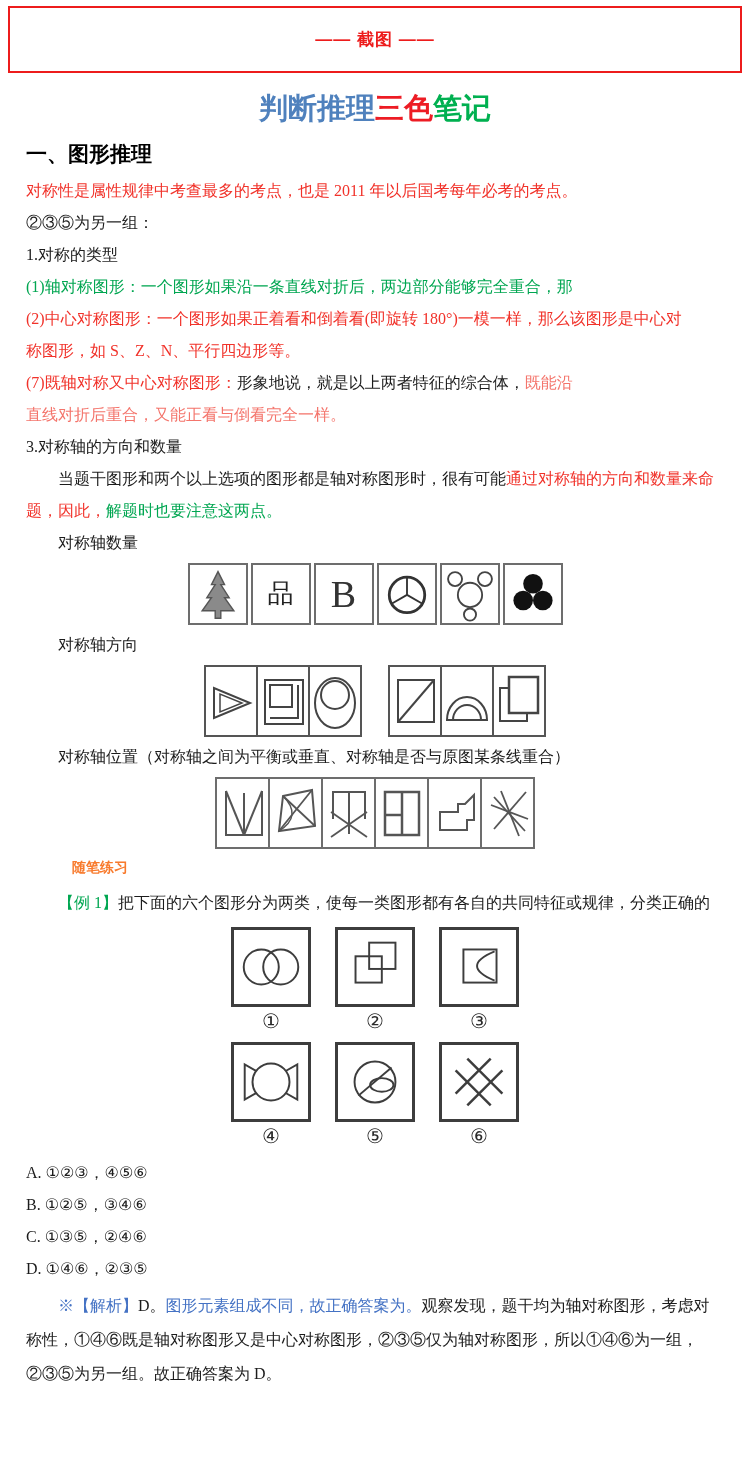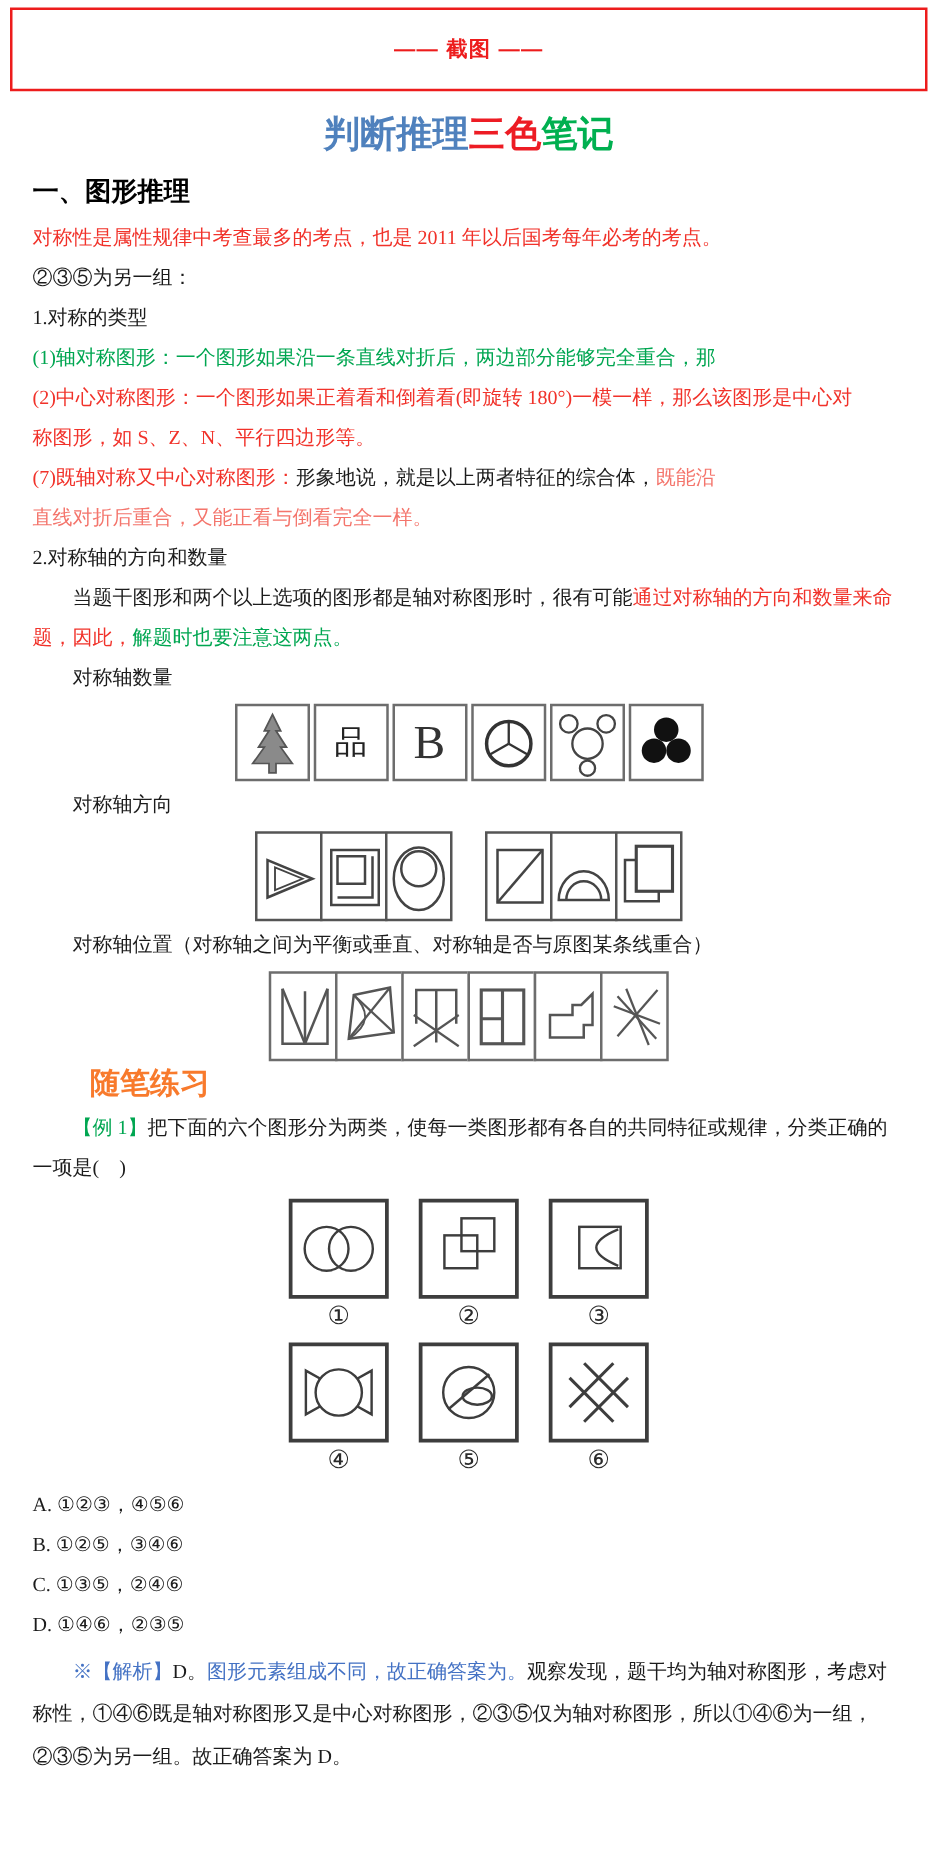--- a/index.html
+++ b/index.html
@@ -31,21 +31,21 @@
       display:flex;align-items:center;justify-content:center;}
   .glyph-pin{font-size:26px;color:#222;line-height:1;}
   .glyph-b{font-size:38px;color:#333;font-weight:400;line-height:1;font-family:"Liberation Serif",serif;}
   .row2{display:flex;justify-content:center;gap:26px;margin:4px 0;}
   .grp{display:flex;}
   .c2{width:54px;height:72px;border:2px solid #555;background:#fff;}
   .grp .c2 + .c2{margin-left:-2px;}
   .row3{display:flex;justify-content:center;margin:4px 0;}
   .c3{width:55px;height:72px;border:2px solid var(--box);background:#fff;}
   .row3 .c3 + .c3{margin-left:-2px;}
-  .practice{margin:0 0 0 46px;font-size:24px;font-weight:bold;color:var(--orange);line-height:28px;
+  .practice{margin:0 0 0 46px;font-size:14px;font-weight:bold;color:var(--orange);line-height:28px;
        font-family:"Liberation Sans","DejaVu Sans",sans-serif;}
   .figrow{display:flex;justify-content:center;gap:24px;margin-top:8px;}
   .figbox{width:80px;height:80px;border:3px solid var(--figborder);background:#fff;}
   .numrow{display:flex;justify-content:center;gap:24px;line-height:26px;margin:1px 0 4px;}
   .numrow span{width:80px;text-align:center;font-size:20px;color:#2b2b2b;}
   .options{margin:8px 0 0 26px;font-size:16px;line-height:32px;}
   .analysis{margin:4px 26px 0;font-size:16px;line-height:34px;}
   svg{display:block;}
 </style>
 </head>
@@ -64,21 +64,21 @@
 
   <div class="content">
     <div class="line red">对称性是属性规律中考查最多的考点，也是 2011 年以后国考每年必考的考点。</div>
     <div class="line">②③⑤为另一组：</div>
     <div class="line">1.对称的类型</div>
     <div class="line green">(1)轴对称图形：一个图形如果沿一条直线对折后，两边部分能够完全重合，那</div>
     <div class="line red">(2)中心对称图形：一个图形如果正着看和倒着看(即旋转 180°)一模一样，那么该图形是中心对</div>
     <div class="line red">称图形，如 S、Z、N、平行四边形等。</div>
     <div class="line"><span class="red">(7)既轴对称又中心对称图形：</span><span>形象地说，就是以上两者特征的综合体，</span><span class="pink">既能沿</span></div>
     <div class="line pink">直线对折后重合，又能正看与倒看完全一样。</div>
-    <div class="line">2.对称轴的方向和数量</div>
+    <div class="line">3.对称轴的方向和数量</div>
     <div class="line ind"><span>当题干图形和两个以上选项的图形都是轴对称图形时，很有可能</span><span class="red">通过对称轴的方向和数量来命</span></div>
     <div class="line"><span class="red">题，因此，</span><span class="green">解题时也要注意这两点。</span></div>
 
     <div class="line ind">对称轴数量</div>
 
     <div class="row1">
       <div class="c1">
         <svg width="56" height="56" viewBox="0 0 60 60">
           <polygon points="30,6 37,20 33,20 42,34 37,34 47,48 33,48 33,56 27,56 27,48 13,48 23,34 18,34 27,20 23,20" fill="#8a8a8a" stroke="#555" stroke-width="1.5"></polygon>
         </svg>
@@ -205,21 +205,20 @@
           <line x1="9" y1="26" x2="46" y2="40" stroke="#555" stroke-width="1.8"></line>
           <line x1="19" y1="12" x2="37" y2="57" stroke="#555" stroke-width="1.8"></line>
           <line x1="12" y1="18" x2="43" y2="52" stroke="#555" stroke-width="1.8"></line>
         </svg>
       </div>
     </div>
 
     <div class="practice">随笔练习</div>
 
     <div class="line ind" style="margin-top:6px;"><span class="green">【例 1】</span><span>把下面的六个图形分为两类，使每一类图形都有各自的共同特征或规律，分类正确的</span></div>
-    <div class="line">一项是(　)</div>
 
     <div class="figrow">
       <div class="figbox">
         <svg width="74" height="74" viewBox="0 0 76 76">
           <circle cx="28" cy="38" r="18" fill="none" stroke="#3d3d3d" stroke-width="2"></circle>
           <circle cx="48" cy="38" r="18" fill="none" stroke="#3d3d3d" stroke-width="2"></circle>
         </svg>
       </div>
       <div class="figbox">
         <svg width="74" height="74" viewBox="0 0 76 76">

